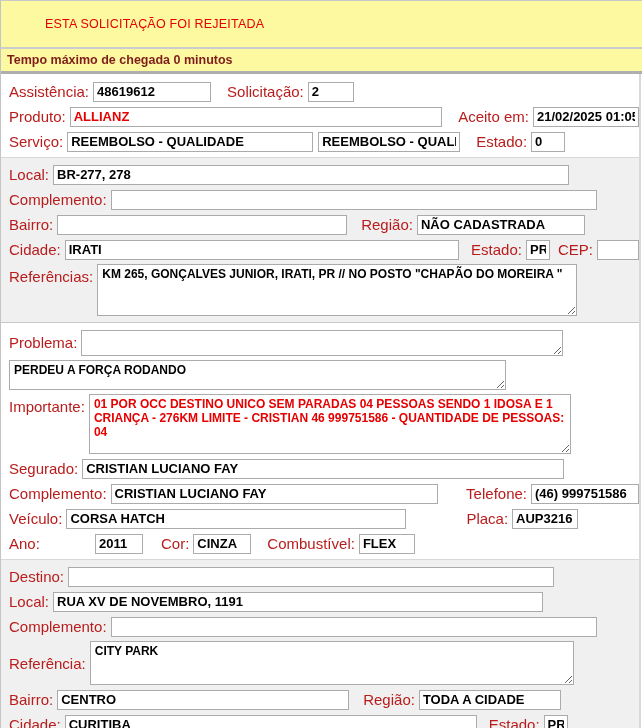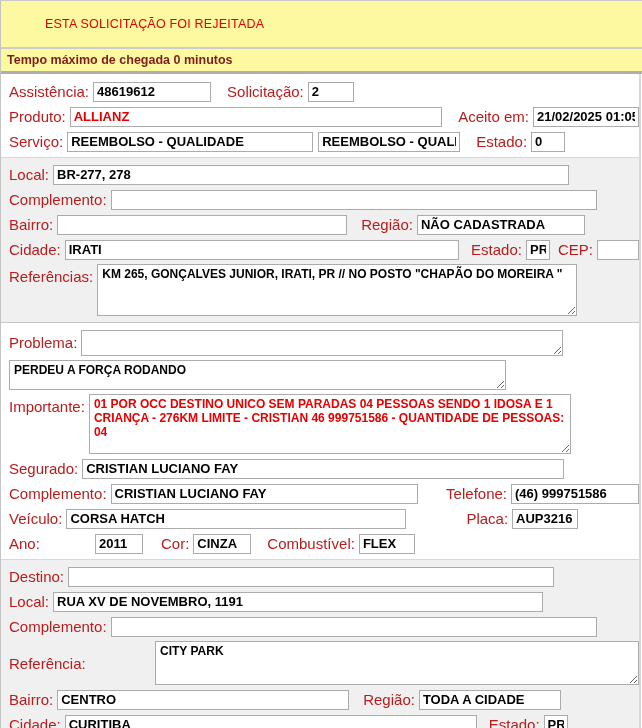--- a/index.html
+++ b/index.html
@@ -34,21 +34,21 @@
   .panel {
     background:#F0F0F0;
     border-top:1px solid #d8d8d8;
     border-bottom:1px solid #c8c8c8;
     padding:4px 0 4px 8px;
   }
 
   .row { display:flex; align-items:center; height:25px; }
   .row.top { align-items:flex-start; height:auto; padding:2px 0; }
   .row.top .lbl { margin-top:4px; }
-  .row.mid { align-items:center; height:auto; padding:2px 0;justify-content:space-between; }
+  .row.mid { align-items:center; height:auto; padding:2px 0; }
 
   .lbl { font-size:15px; color:#b91c1c; white-space:nowrap; margin-right:4px; }
 
   .inp {
     height:20px;
     border:1px solid #ababab;
     background:#fff;
     font-family:"Liberation Sans", sans-serif;
     font-size:13px; font-weight:bold; color:#000;
     padding:0 3px;
@@ -69,21 +69,21 @@
   .w-produto{width:374px}.w-aceito{width:106px}
   .w-servico1{width:246px}.w-servico2{width:142px;margin-left:5px}.w-prazo{width:34px}
   .w-local1{width:516px}.w-compl1{width:486px}
   .w-bairro1{width:290px}.w-regiao1{width:168px}
   .w-cidade1{width:416px}.w-estado{width:24px}.w-cep{width:42px}
   .w-refs{width:480px;height:52px}
   .w-problema{width:482px;height:26px}
   .w-perdeu{width:497px;height:30px}
   .w-importante{width:482px;height:60px}
   .w-segurado{width:482px}
-  .w-solicitante{width:340px}.w-telefone{width:128px}
+  .w-solicitante{width:340px}.w-telefone{width:108px}
   .w-veiculo{width:340px}.w-placa{width:66px}
   .lbl-ano{width:82px;margin-right:4px}
   .w-ano{width:48px}.w-cor{width:58px}.w-comb{width:56px}
   .w-destino{width:486px}
   .w-local2{width:490px}.w-compl2{width:486px}
   .w-ref2{width:484px;height:44px}
   .w-bairro2{width:292px}.w-regiao2{width:142px}
   .w-cidade2{width:412px}
 
   .ml8{margin-left:8px}.ml12{margin-left:12px}.ml14{margin-left:14px}

